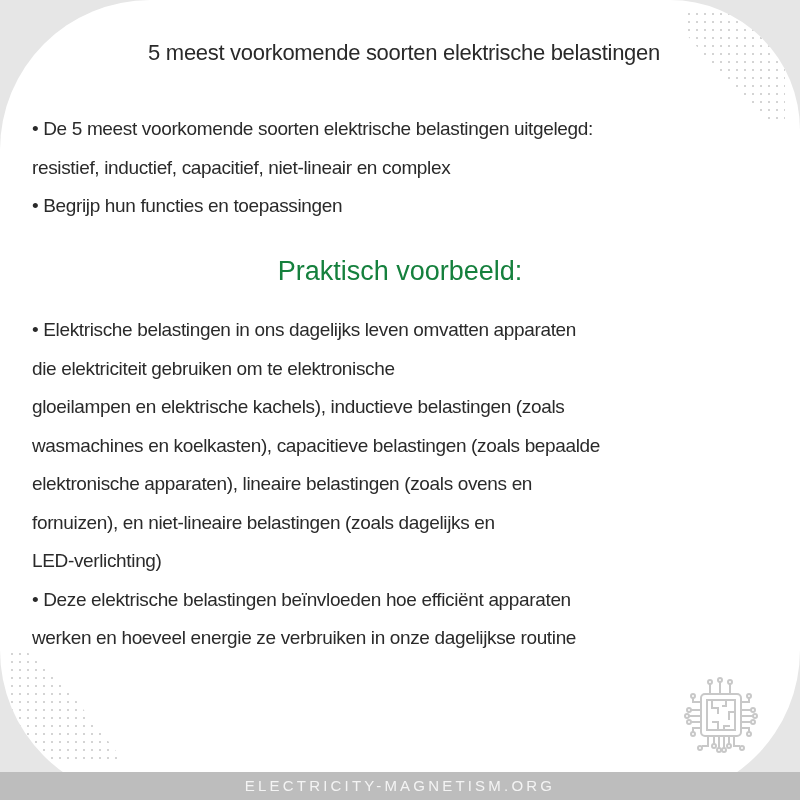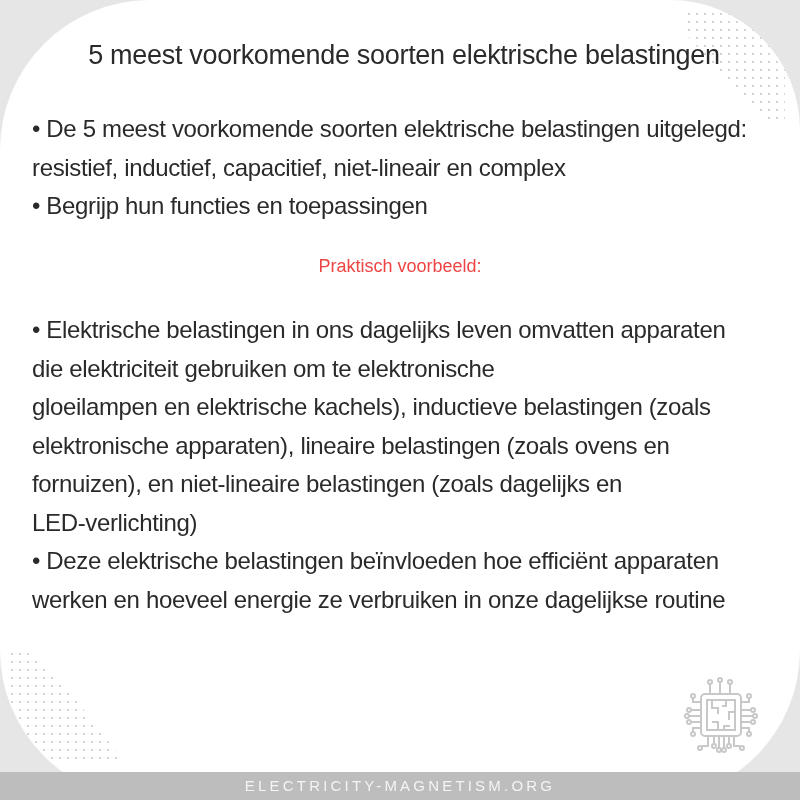--- a/index.html
+++ b/index.html
@@ -22,31 +22,31 @@
     clip-path: polygon(0 0, 100% 0, 100% 100%, 88% 100%, 40% 60%, 0 20%);
   }
   .dots-bl {
     position: absolute; left: 8px; top: 650px; width: 115px; height: 110px;
     background-image: radial-gradient(circle, #d4d4d4 1.1px, transparent 1.3px);
     background-size: 8px 8px;
     clip-path: polygon(0 0, 15% 0, 55% 40%, 100% 100%, 0 100%);
   }
   .title {
     position: absolute; left: 0; right: 0; top: 40px;
-    text-align: center; font-size: 27px; color: #2a2a2a;
+    text-align: center; font-size: 22px; color: #2a2a2a;
     letter-spacing: -0.3px;
     padding-left: 8px;
   }
   .subtitle {
     position: absolute; left: 0; right: 0; top: 256px;
-    text-align: center; font-size: 18px; color: #ef4444;
+    text-align: center; font-size: 27px; color: #15803d;
   }
   .para {
     position: absolute; left: 32px; width: 745px;
-    font-size: 24px; line-height: 38.5px; color: #2a2a2a;
+    font-size: 19px; line-height: 38.5px; color: #2a2a2a;
     letter-spacing: -0.35px;
   }
   .para1 { top: 110px; }
   .para2 { top: 311px; }
   .para span { display: block; }
   .footer {
     position: absolute; left: 0; right: 0; top: 772px; height: 36px;
     background: #bdbdbd;
     color: #f4f4f4; text-align: center;
     font-size: 15px; line-height: 28px; letter-spacing: 3.2px;
@@ -69,20 +69,21 @@
     <span>resistief, inductief, capacitief, niet-lineair en complex</span>
     <span>• Begrijp hun functies en toepassingen</span>
   </div>
 
   <div class="subtitle">Praktisch voorbeeld:</div>
 
   <div class="para para2">
     <span>• Elektrische belastingen in ons dagelijks leven omvatten apparaten</span>
     <span>die elektriciteit gebruiken om te elektronische</span>
     <span>gloeilampen en elektrische kachels), inductieve belastingen (zoals</span>
+    <span>wasmachines en koelkasten), capacitieve belastingen (zoals bepaalde</span>
     <span>elektronische apparaten), lineaire belastingen (zoals ovens en</span>
     <span>fornuizen), en niet-lineaire belastingen (zoals dagelijks en</span>
     <span>LED-verlichting)</span>
     <span>• Deze elektrische belastingen beïnvloeden hoe efficiënt apparaten</span>
     <span>werken en hoeveel energie ze verbruiken in onze dagelijkse routine</span>
   </div>
 
   <div class="chip">
     <svg width="90" height="90" viewBox="0 0 90 90" fill="none" stroke="#c8c8c8" stroke-width="2">
       <rect x="25" y="22" width="40" height="42" rx="4"></rect>

